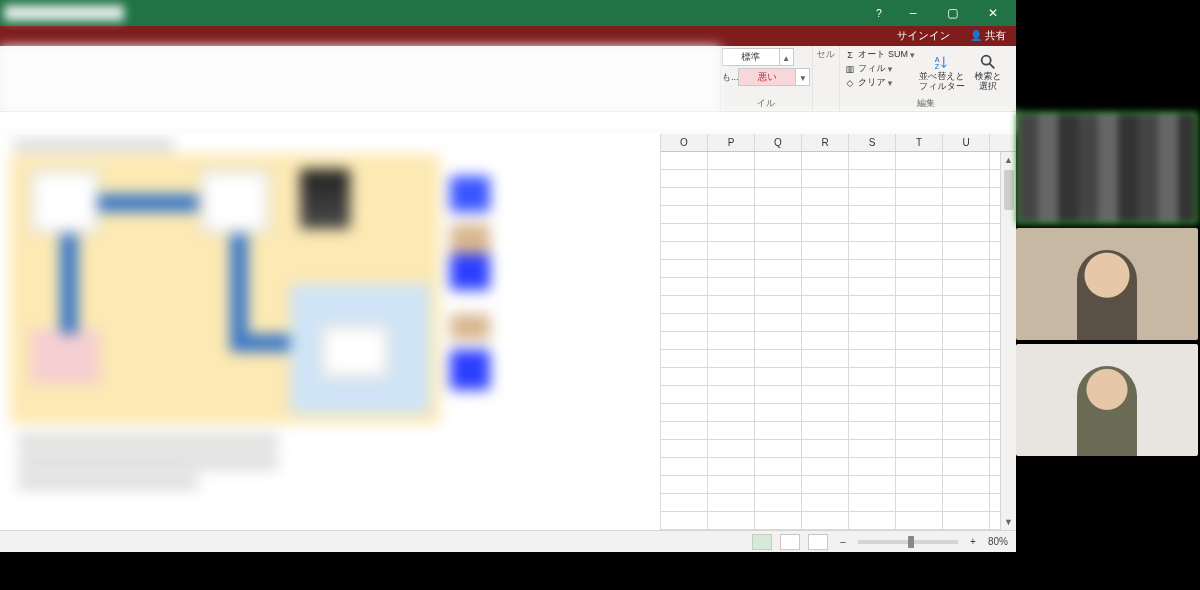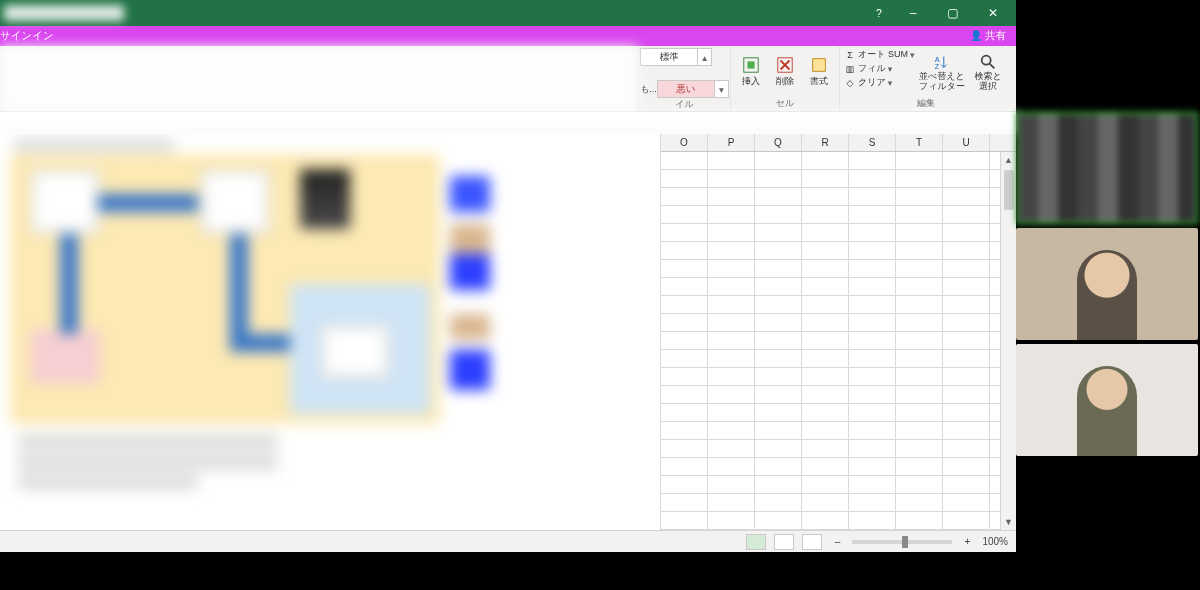--- a/index.html
+++ b/index.html
@@ -71,24 +71,24 @@
   .titlebar .winctl { display:flex; align-items:center; gap:2px; }
   .titlebar .winctl span {
     width:38px; height:22px; display:flex; align-items:center; justify-content:center;
     color:#fff; font-size:12px; cursor:pointer;
   }
   .titlebar .help-icon { width:22px; text-align:center; margin-right:4px; }
 
   
   .authrow {
     height: 20px;
-    background:#d946ef;
+    background:#7f1d1d;
     color:#fff;
-    display:flex; justify-content:space-between; align-items:center;
-    padding-right:10px; gap:4px;
+    display:flex; justify-content:flex-end; align-items:center;
+    padding-right:10px; gap:20px;
   }
   .authrow span { cursor:pointer; }
   .authrow .share-icon::before { content:"👤"; font-size:10px; margin-right:2px; }
 
   
   .ribbon {
     height: 66px;
     background: linear-gradient(#f3f2f1,#f3f2f1);
     border-bottom:1px solid #d5d5d5;
     display:flex;
@@ -237,58 +237,35 @@
 
   <div class="authrow">
     <span>サインイン</span>
     <span class="share-icon">共有</span>
   </div>
 
   <div class="ribbon">
     <div class="blur-mask"></div>
 
     <div class="ribbon-group" style="width:92px">
-      <div class="group-body" style="flex-direction:column;gap:14px">
+      <div class="group-body" style="flex-direction:column;gap:2px">
         <div style="display:flex">
           <div class="style-box">標準</div>
           <div class="style-box dd">▴</div>
         </div>
         <div style="display:flex">
           <span style="font-size:9px;align-self:center">も...</span>
           <div class="style-box warn">悪い</div>
           <div class="style-box dd">▾</div>
         </div>
       </div>
       <div class="group-label">イル</div>
     </div>
 
     <div class="ribbon-group">
-      <div class="group-body">
-        <div class="rbtn">
-          <svg class="ric" viewBox="0 0 20 20">
-              <rect x="2" y="2" width="16" height="16" fill="none" stroke="#2e7d32" stroke-width="1"></rect>
-              <rect x="6" y="6" width="8" height="8" fill="#4caf50"></rect>
-            </svg>
-          <span>挿入</span>
-        </div>
-        <div class="rbtn">
-          <svg class="ric" viewBox="0 0 20 20">
-              <rect x="2" y="2" width="16" height="16" fill="none" stroke="#c0392b" stroke-width="1"></rect>
-              <line x1="5" y1="5" x2="15" y2="15" stroke="#c0392b" stroke-width="2"></line>
-              <line x1="15" y1="5" x2="5" y2="15" stroke="#c0392b" stroke-width="2"></line>
-            </svg>
-          <span>削除</span>
-        </div>
-        <div class="rbtn">
-          <svg class="ric" viewBox="0 0 20 20">
-              <rect x="3" y="3" width="14" height="14" fill="#ffe29a" stroke="#b8860b"></rect>
-            </svg>
-          <span>書式</span>
-        </div>
-      </div>
       <div class="group-label">セル</div>
     </div>
 
     <div class="ribbon-group" style="padding-right:8px">
       <div class="group-body">
         <div class="rstack" style="width:72px">
           <div>
             <span class="mini-ico">Σ</span>
             <span>オート SUM</span>
               <span style="color:#666"> ▾</span>
@@ -376,21 +353,21 @@
   </div>
 
   <div class="statusbar">
     <div style="flex:1"></div>
     <div class="viewbtn active"></div>
     <div class="viewbtn"></div>
     <div class="viewbtn"></div>
     <span class="zoom-btn">–</span>
     <div class="zoom-slider"></div>
     <span class="zoom-btn">+</span>
-    <span>100%</span>
+    <span>80%</span>
   </div>
 </div>
 
 <div class="vc-sidebar">
   <div class="vc-tile active mosaic"></div>
   <div class="vc-tile person"></div>
   <div class="vc-tile person person2"></div>
 </div>
 
 </body></html>

